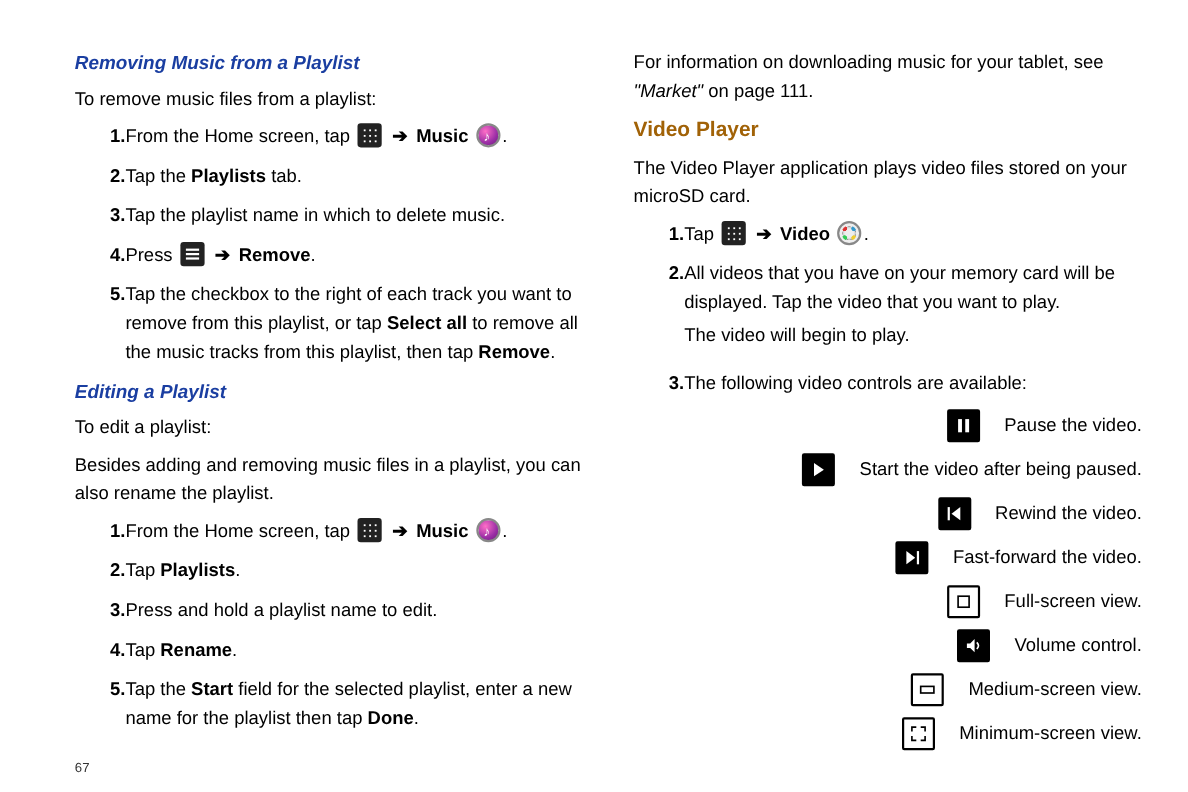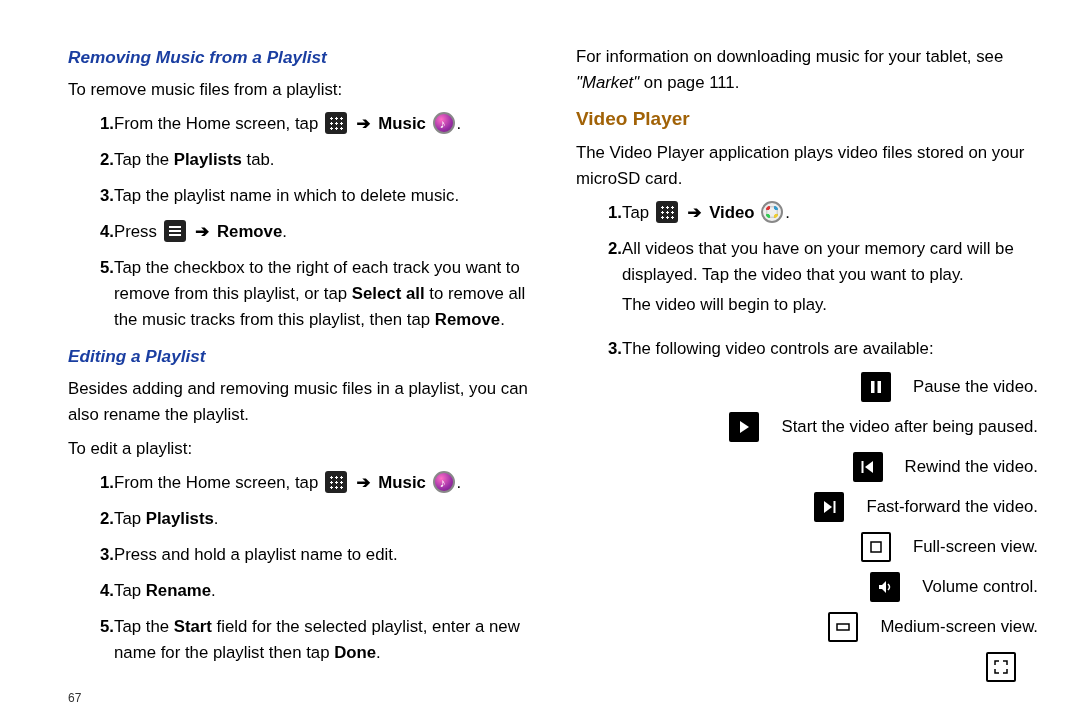--- a/index.html
+++ b/index.html
@@ -186,22 +186,22 @@
       </li>
       <li>
         <span class="num">5.</span>
         <span class="body">
           <span>Tap the checkbox to the right of each track you want to remove from this playlist, or tap </span><span class="b">Select all</span><span> to remove all the music tracks from this playlist, then tap </span><span class="b">Remove</span><span>.</span>
         </span>
       </li>
     </ol>
 
     <div class="h-editing">Editing a Playlist</div>
+    <p>To edit a playlist:</p>
     <p>Besides adding and removing music files in a playlist, you can also rename the playlist.</p>
-    <p>To edit a playlist:</p>
 
     <ol class="steps">
       <li>
         <span class="num">1.</span>
         <span class="body">
           <span>From the Home screen, tap </span>
           <span class="icon icon-apps"></span>
           <span class="arrow">➔</span>
           <span class="b">Music</span>
           <span class="icon icon-music"></span><span>.</span>
@@ -327,18 +327,19 @@
       </div>
       <div class="ctrl-row">
         <span class="ctrl-icon ctrl-outline">
           <svg viewBox="0 0 16 16">
             <polyline points="2,6 2,2 6,2" fill="none" stroke="#000" stroke-width="1.5"></polyline>
             <polyline points="10,2 14,2 14,6" fill="none" stroke="#000" stroke-width="1.5"></polyline>
             <polyline points="14,10 14,14 10,14" fill="none" stroke="#000" stroke-width="1.5"></polyline>
             <polyline points="6,14 2,14 2,10" fill="none" stroke="#000" stroke-width="1.5"></polyline>
           </svg>
         </span>
+        <span>Minimum-screen view.</span>
       </div>
     </div>
   </div>
 
   <div class="pagenum">67</div>
 </div>
 
 </body></html>

